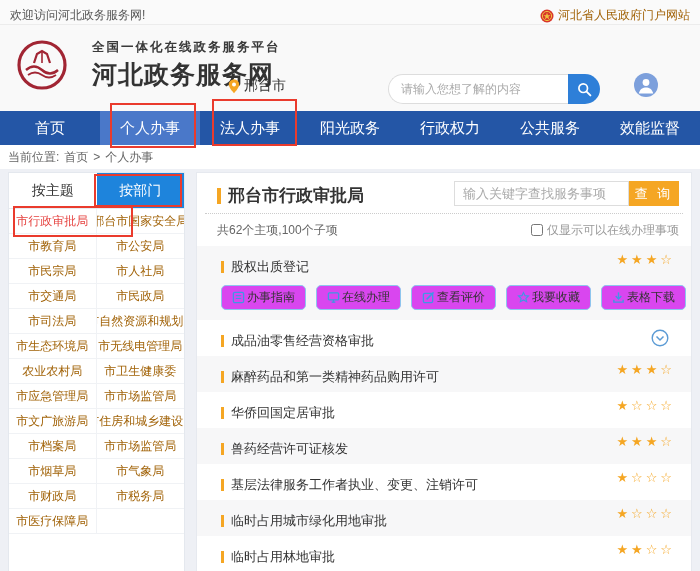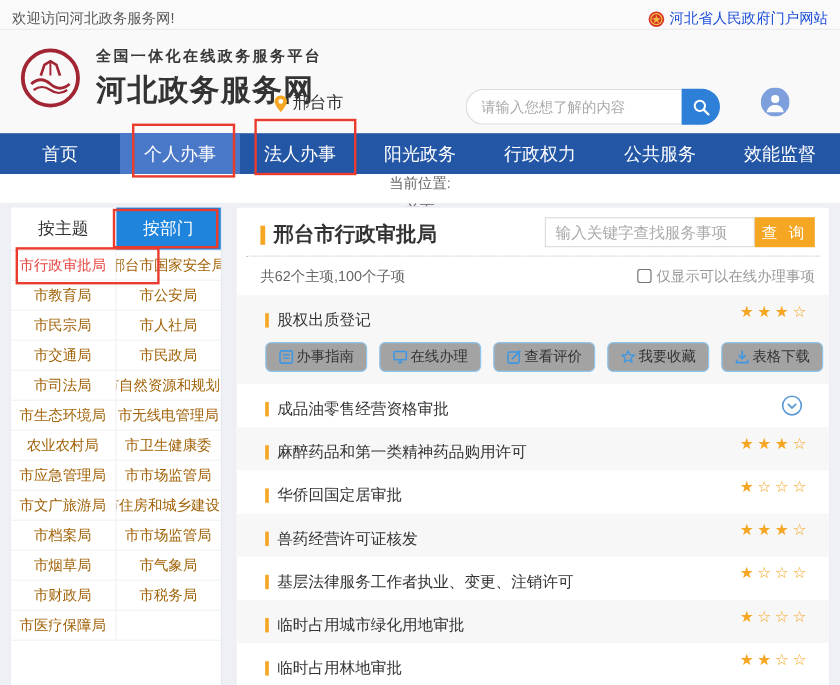--- a/index.html
+++ b/index.html
@@ -3,25 +3,25 @@
 <meta charset="utf-8">
 <style>
   * { margin:0; padding:0; box-sizing:border-box; }
   html,body { font-family:"Liberation Sans","DejaVu Sans",sans-serif; background:#fff; }
   #page { position:relative; width:700px; height:571px; overflow:hidden; background:#eef0f5; }
 
   
   .topbar { position:absolute; left:0; top:0; width:700px; height:25px; background:#fafafa;
             border-bottom:1px solid #ececec; display:flex; align-items:flex-end; justify-content:space-between;
             padding:0 10px; font-size:12px; color:#555; }
-  .topbar-right { display:flex; align-items:center; gap:4px; color:#1d4ed8; }
+  .topbar-right { display:flex; align-items:center; gap:4px; color:#a16207; }
 
   
   .header { position:absolute; left:0; top:25px; width:700px; height:86px; background:#f9f9f9; }
-  .logo { position:absolute; left:16px; top:14px; display:flex; align-items:flex-start; gap:12px; }
+  .logo { position:absolute; left:16px; top:14px; display:flex; align-items:flex-start; gap:24px; }
   .logo-text .l1 { font-size:12.5px; font-weight:bold; color:#3a3a3a; letter-spacing:2px; }
   .logo-text .l2 { font-size:25px; font-weight:bold; color:#333; letter-spacing:1px; margin-top:2px; }
   .loc { position:absolute; left:228px; top:52px; display:flex; align-items:center; gap:4px;
          font-size:14px; color:#333; }
   .searchwrap { position:absolute; left:388px; top:49px; width:212px; height:30px; display:flex; }
   .searchwrap input { flex:1; border:1px solid #ddd; border-right:none; border-radius:15px 0 0 15px;
          padding:0 12px; font-size:12px; color:#333; background:#fff; outline:none; }
   .searchwrap input::placeholder { color:#aaa; }
   .search-btn { width:38px; height:30px; background:#2e7fd8; border:none; border-radius:0 15px 15px 0;
          display:flex; align-items:center; justify-content:center; cursor:pointer; }
@@ -31,21 +31,21 @@
   .user-texts .lr { color:#3a7bd5; }
 
   
   .nav { position:absolute; left:0; top:111px; width:700px; height:34px; background:#2456a6; display:flex; }
   .nav-item { width:100px; height:34px; display:flex; align-items:center; justify-content:center;
          color:#fff; font-size:15px; cursor:pointer; }
   .nav-item.active { background:#4a78c9; }
 
   
   .crumb { position:absolute; left:0; top:145px; width:700px; height:24px; background:#fff;
-         display:flex; align-items:center; gap:5px; padding:0 8px; font-size:12px; color:#666;flex-direction:column; }
+         display:flex; align-items:center; gap:5px; padding:0 8px; font-size:12px; color:#666; }
 
   
   .sidebar { position:absolute; left:8px; top:172px; width:177px; height:399px; background:#fff;
          border:1px solid #e4e8ee; border-bottom:none; }
   .tabs { display:flex; height:36px; border-bottom:1px solid #e8ebf0; }
   .tab { flex:1; display:flex; align-items:center; justify-content:center; font-size:14px;
          color:#333; background:#fff; cursor:pointer; }
   .tab.active { background:#1e84dc; color:#fff; }
   .dept-grid { display:flex; flex-wrap:wrap; }
   .dept-cell { width:50%; height:25px; display:flex; align-items:center; justify-content:center;
@@ -76,21 +76,21 @@
   .filter input { width:12px; height:12px; }
 
   
   .svc { position:relative; height:36px; padding-left:24px; }
   .svc.alt { background:#f7f7f8; }
   .svc.expanded { height:74px; }
   .svc-title { display:flex; align-items:center; gap:7px; padding-top:12px; font-size:13px; color:#333; cursor:pointer; }
   .stars { position:absolute; right:16px; top:6px; font-size:13px; color:#f5a623; letter-spacing:3px; }
   .chev { position:absolute; right:22px; top:9px; width:18px; height:18px; cursor:pointer; }
   .actions { display:flex; gap:10px; margin-top:9px; }
-  .act { display:flex; align-items:center; gap:2px; border:1px solid #8ec5ee; background:#a3a3a3;
+  .act { display:flex; align-items:center; gap:2px; border:1px solid #8ec5ee; background:#d946ef;
          border-radius:5px; padding:3px 10px; font-size:12px; color:#333; cursor:pointer; }
   .aic { display:flex; align-items:center; }
 
   
   .ann { position:absolute; border:2px solid #ea3b2d; z-index:30; pointer-events:none; }
   .ann1 { left:110px; top:103px; width:86px; height:45px; }
   .ann2 { left:212px; top:99px;  width:85px; height:47px; }
   .ann3 { left:94px;  top:174px; width:88px; height:33px; }
   .ann4 { left:13px;  top:206px; width:120px; height:31px; }
 </style>

